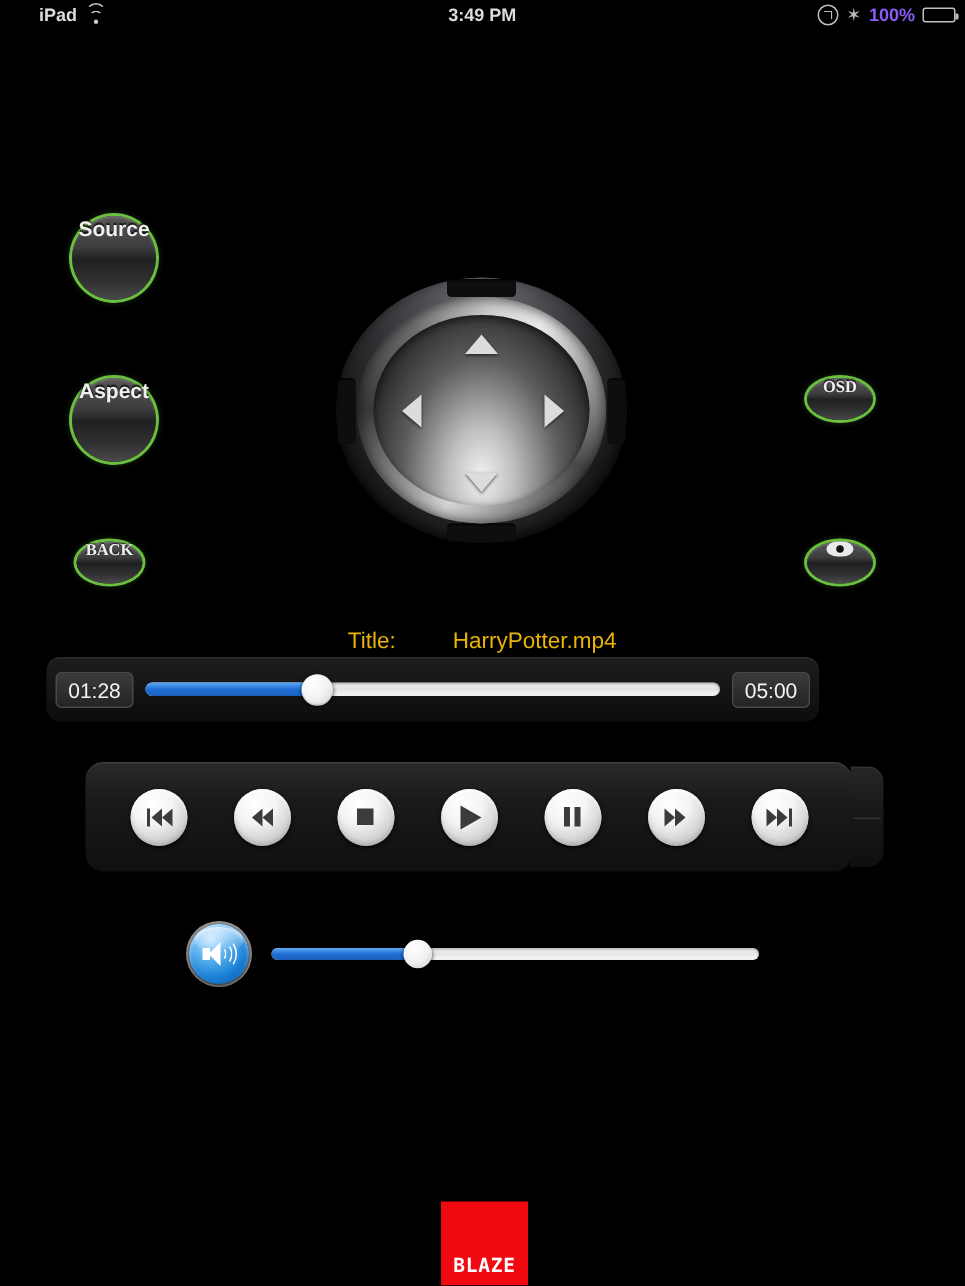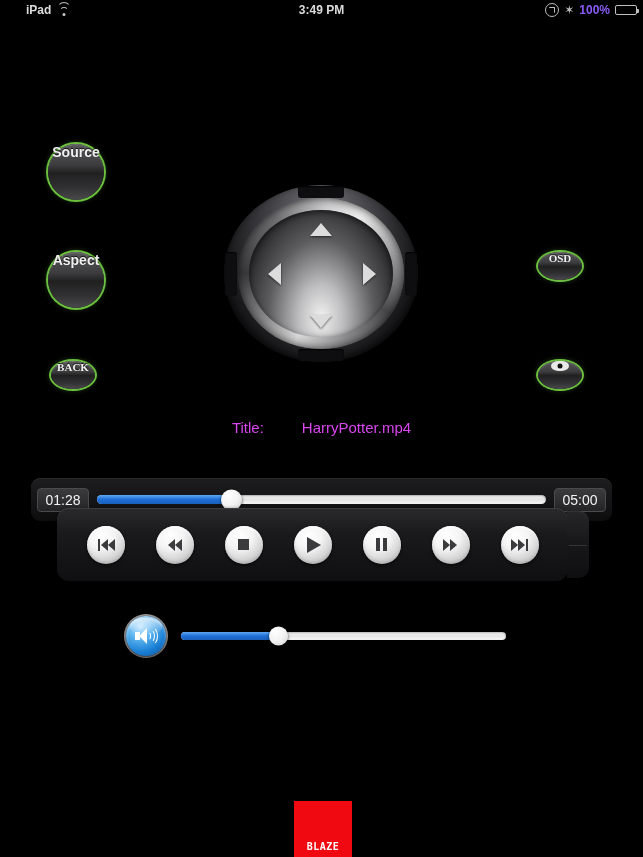--- a/index.html
+++ b/index.html
@@ -201,27 +201,27 @@
   }
   .notch-t { left: 50%; top: 1px; width: 46px; height: 12px; transform: translateX(-50%); }
   .notch-b { left: 50%; bottom: 1px; width: 46px; height: 12px; transform: translateX(-50%); }
   .notch-l { left: 1px; top: 50%; width: 12px; height: 44px; transform: translateY(-50%); }
   .notch-r { right: 1px; top: 50%; width: 12px; height: 44px; transform: translateY(-50%); }
 
   
   .title-row {
     position: absolute; left: 0; top: 419px; width: 643px;
     display: flex; justify-content: center; align-items: baseline; gap: 38px;
-    font-size: 15px; color: #d946ef;
+    font-size: 15px; color: #eab308;
   }
 
   
   .seek-panel {
-    position: absolute; left: 31px; top: 478px;
-    width: 581px; height: 43px;
+    position: absolute; left: 31px; top: 438px;
+    width: 515px; height: 43px;
     background: linear-gradient(180deg, #1d1d1f 0%, #141416 55%, #0d0d0e 100%);
     border-radius: 9px;
     box-shadow: inset 0 1px 0 rgba(255,255,255,.07), 0 1px 2px rgba(0,0,0,.9);
     display: flex; align-items: center;
     padding: 0 6px;
     box-sizing: border-box;
   }
   .time-box {
     width: 52px; height: 24px;
     background: linear-gradient(180deg, #3b3b3d 0%, #242426 100%);
@@ -385,21 +385,21 @@
     position: absolute;
     left: 294px; top: 801px;
     width: 58px; height: 56px;
     background: #f00910;
     display: flex; align-items: flex-end; justify-content: center;
     padding-bottom: 5px;
     box-sizing: border-box;
   }
   .logo span {
     font-family: "DejaVu Sans Mono", monospace;
-    font-size: 10px; font-weight: bold; color: #fff;
+    font-size: 13px; font-weight: bold; color: #fff;
     letter-spacing: .5px;
   }
 </style>
 </head>
 <body>
 
 <div class="statusbar">
   <div class="sb-left">
     <span class="sb-device">iPad</span>
     <span class="wifi-icon">

